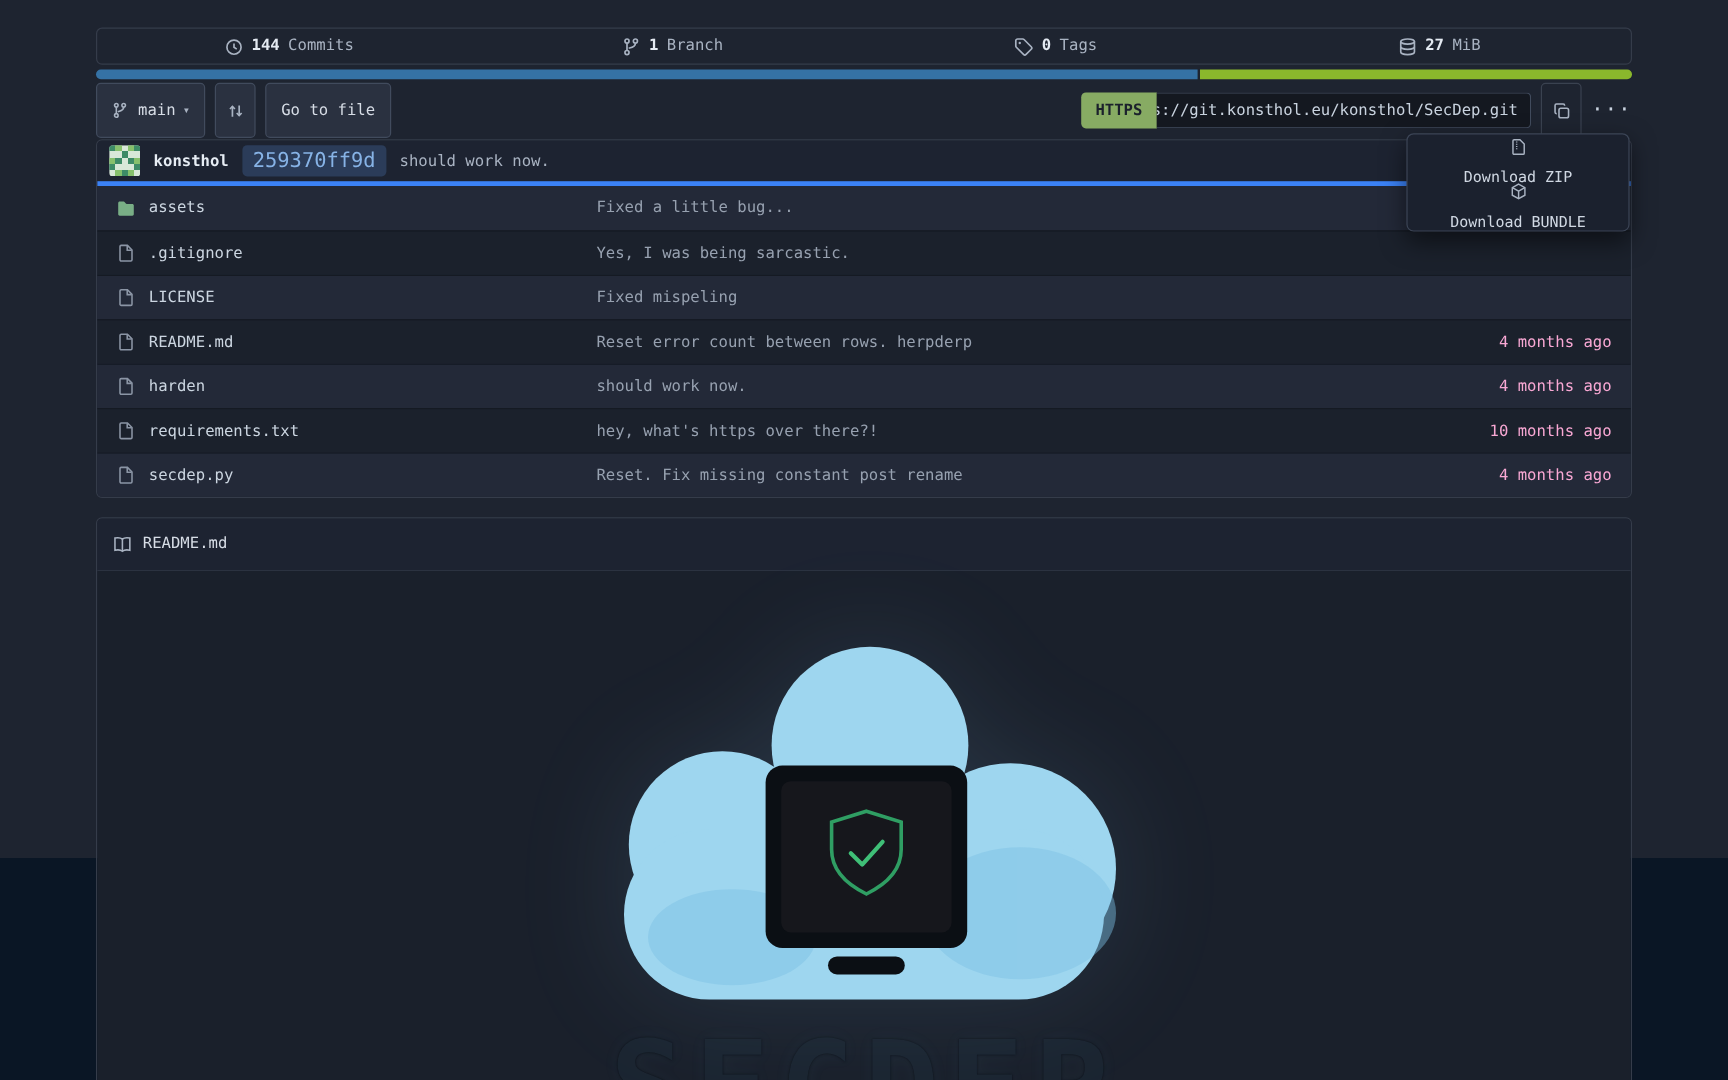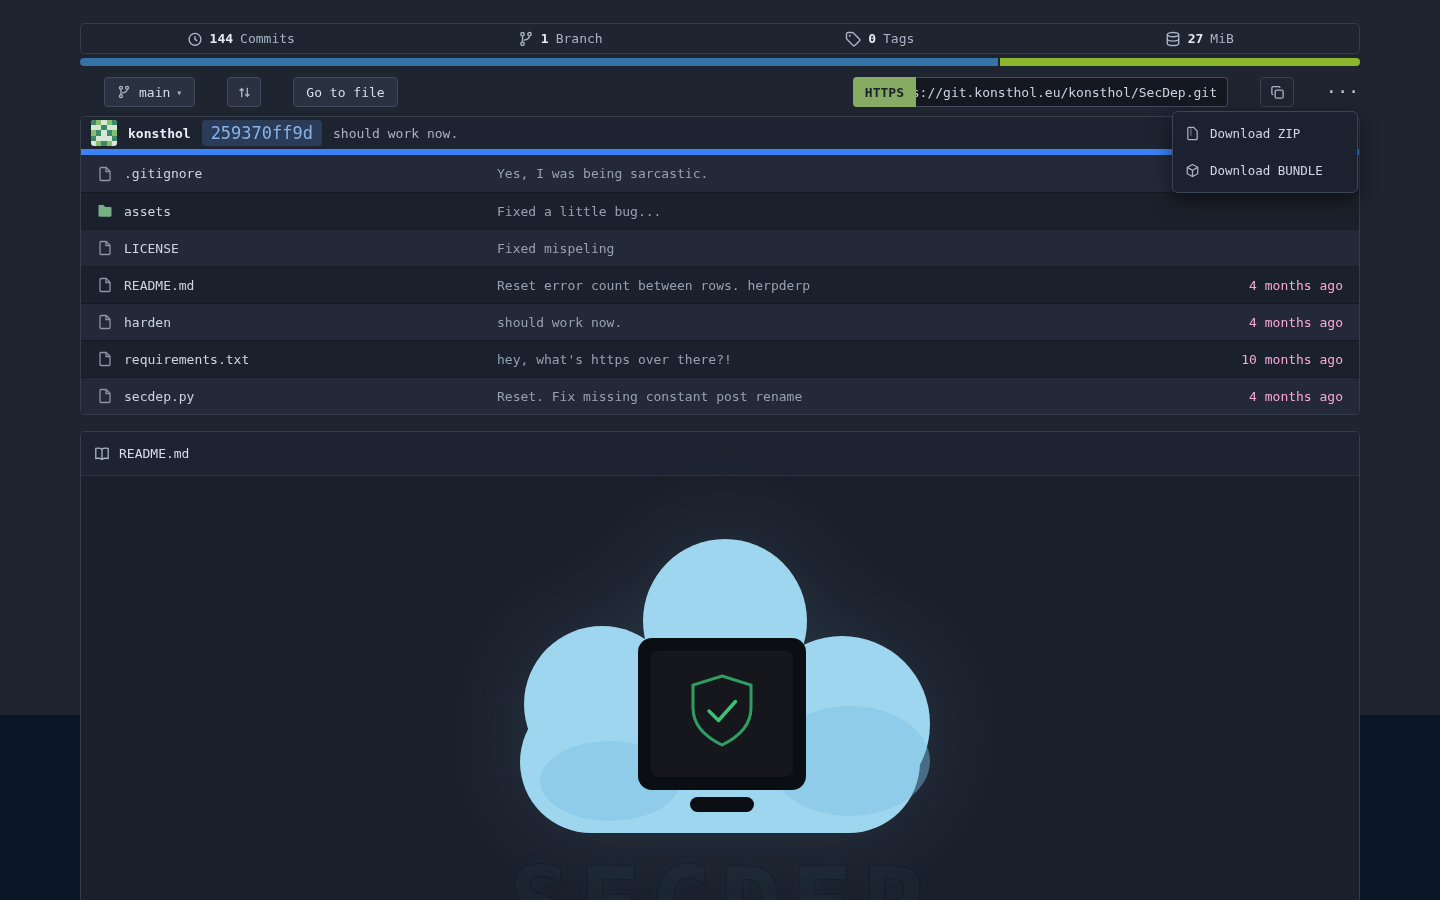--- a/index.html
+++ b/index.html
@@ -24,23 +24,23 @@
 
   
   .lang-bar { display:flex; gap:2px; margin-top:4px; height:8px; }
   .lang-seg { height:8px; }
   .lang-seg:first-child { border-radius:4px 0 0 4px; }
   .lang-seg:last-child { border-radius:0 4px 4px 0; }
 
   
   .toolbar { display:flex; align-items:center; gap:8px; margin-top:11px; height:30px; }
   .btn {
-    height:30px; display:inline-flex; align-items:center; gap:8px; padding:0 12px;
+    height:46px; display:inline-flex; align-items:center; gap:8px; padding:0 12px;
     background:#2a3140; border:1px solid #414b5d; border-radius:4px;
-    color:#d7dde6; font:inherit; cursor:pointer;margin-left:24px;
+    color:#d7dde6; font:inherit; cursor:pointer;
   }
   .btn-icon { width:34px; justify-content:center; padding:0; }
   .caret { font-size:10px; color:#a9b3c2; margin-left:-2px; }
   .spacer { flex:1; }
   .clone-group { display:flex; align-items:stretch; height:30px;margin-left:32px; }
   .https-chip {
     display:flex; align-items:center; padding:0 12px; background:#87ab63; color:#1b212c;
     border-radius:4px 0 0 4px; font-weight:bold; cursor:pointer;
   }
   .clone-input {
@@ -51,25 +51,25 @@
   }
   .ghost-btn { background:transparent; border-color:#3a4250; }
   .kebab { border:none; background:transparent; font-size:17px; color:#c9d3df; letter-spacing:1px; }
 
   
   .dropdown {
     position:absolute; top:88px; right:82px; width:186px; z-index:30;
     background:#1b212e; border:1px solid #3c4556; border-radius:6px;
     box-shadow:0 8px 20px rgba(0,0,0,.5); padding:3px 0;
   }
-  .menu-item { display:flex; align-items:center; gap:10px; height:37px; padding:0 12px; color:#d0d8e3; cursor:pointer; font-size:12.5px; }
+  .menu-item { display:flex; align-items:center; gap:10px; height:37px; padding:0 12px; color:#d0d8e3; cursor:pointer; font-size:12.5px;flex-direction:column; }
 
   
   .files-box { margin-top:9px; border:1px solid #353c4a; border-radius:5px; overflow:hidden; }
-  .commit-row { display:flex; align-items:center; gap:11px; height:38px; padding:0 10px; background:#1d2331; border-bottom:6px solid #3b82f6; }
+  .commit-row { display:flex; align-items:center; gap:11px; height:38px; padding:0 10px; background:#1d2331; border-bottom:4px solid #3b82f6; }
   .avatar { width:26px; height:26px; border-radius:3px; overflow:hidden; flex:none; cursor:pointer; }
   .commit-author { font-weight:bold; color:#e7edf4; cursor:pointer; }
   .commit-hash { background:#2b3c59; color:#87b3e6; border-radius:4px; padding:3px 9px; font-size:17px; cursor:pointer; }
   .commit-msg { color:#a9b3c2; cursor:pointer; }
   .file-row { display:flex; align-items:center; height:37px; padding:0 16px; }
   .rows .file-row:nth-child(odd) { background:#232938; }
   .rows .file-row:nth-child(even) { background:#1b212c; }
   .rows .file-row + .file-row { border-top:1px solid #151a23; }
   .col-name { width:400px; flex:none; display:flex; align-items:center; gap:11px; color:#ccd6e1; }
   .col-name span { cursor:pointer; }
@@ -210,38 +210,38 @@
         </div>
         <span class="commit-author">konsthol</span>
         <span class="commit-hash">259370ff9d</span>
         <span class="commit-msg">should work now.</span>
       </div>
 
       <div class="rows">
 
         <div class="file-row">
           <div class="col-name">
-            <svg class="ico" width="16" height="16" viewBox="0 0 16 16" fill="none" stroke="#8b95a5" stroke-width="1.3">
-                <path d="M4 1.5h5.2L13 5.3v8.2c0 .55-.45 1-1 1H4c-.55 0-1-.45-1-1v-11c0-.55.45-1 1-1z"></path>
-                <path d="M9 1.7v3.8h3.8"></path>
-              </svg>
-            <span>.gitignore</span>
-          </div>
-          <div class="col-msg">Yes, I was being sarcastic.</div>
-          <div class="col-age"></div>
-        </div>
-
-        <div class="file-row">
-          <div class="col-name">
             <svg class="ico" width="16" height="16" viewBox="0 0 16 16">
                 <path d="M1.5 3.2c0-.66.54-1.2 1.2-1.2h3.3c.38 0 .74.18.97.48l.72.96c.23.3.59.48.97.48h4.64c.66 0 1.2.54 1.2 1.2v7.4c0 .66-.54 1.2-1.2 1.2H2.7c-.66 0-1.2-.54-1.2-1.2V3.2z" fill="#79ae86"></path>
               </svg>
             <span>assets</span>
           </div>
           <div class="col-msg">Fixed a little bug...</div>
+          <div class="col-age"></div>
+        </div>
+
+        <div class="file-row">
+          <div class="col-name">
+            <svg class="ico" width="16" height="16" viewBox="0 0 16 16" fill="none" stroke="#8b95a5" stroke-width="1.3">
+                <path d="M4 1.5h5.2L13 5.3v8.2c0 .55-.45 1-1 1H4c-.55 0-1-.45-1-1v-11c0-.55.45-1 1-1z"></path>
+                <path d="M9 1.7v3.8h3.8"></path>
+              </svg>
+            <span>.gitignore</span>
+          </div>
+          <div class="col-msg">Yes, I was being sarcastic.</div>
           <div class="col-age"></div>
         </div>
 
         <div class="file-row">
           <div class="col-name">
             <svg class="ico" width="16" height="16" viewBox="0 0 16 16" fill="none" stroke="#8b95a5" stroke-width="1.3">
                 <path d="M4 1.5h5.2L13 5.3v8.2c0 .55-.45 1-1 1H4c-.55 0-1-.45-1-1v-11c0-.55.45-1 1-1z"></path>
                 <path d="M9 1.7v3.8h3.8"></path>
               </svg>
             <span>LICENSE</span>

